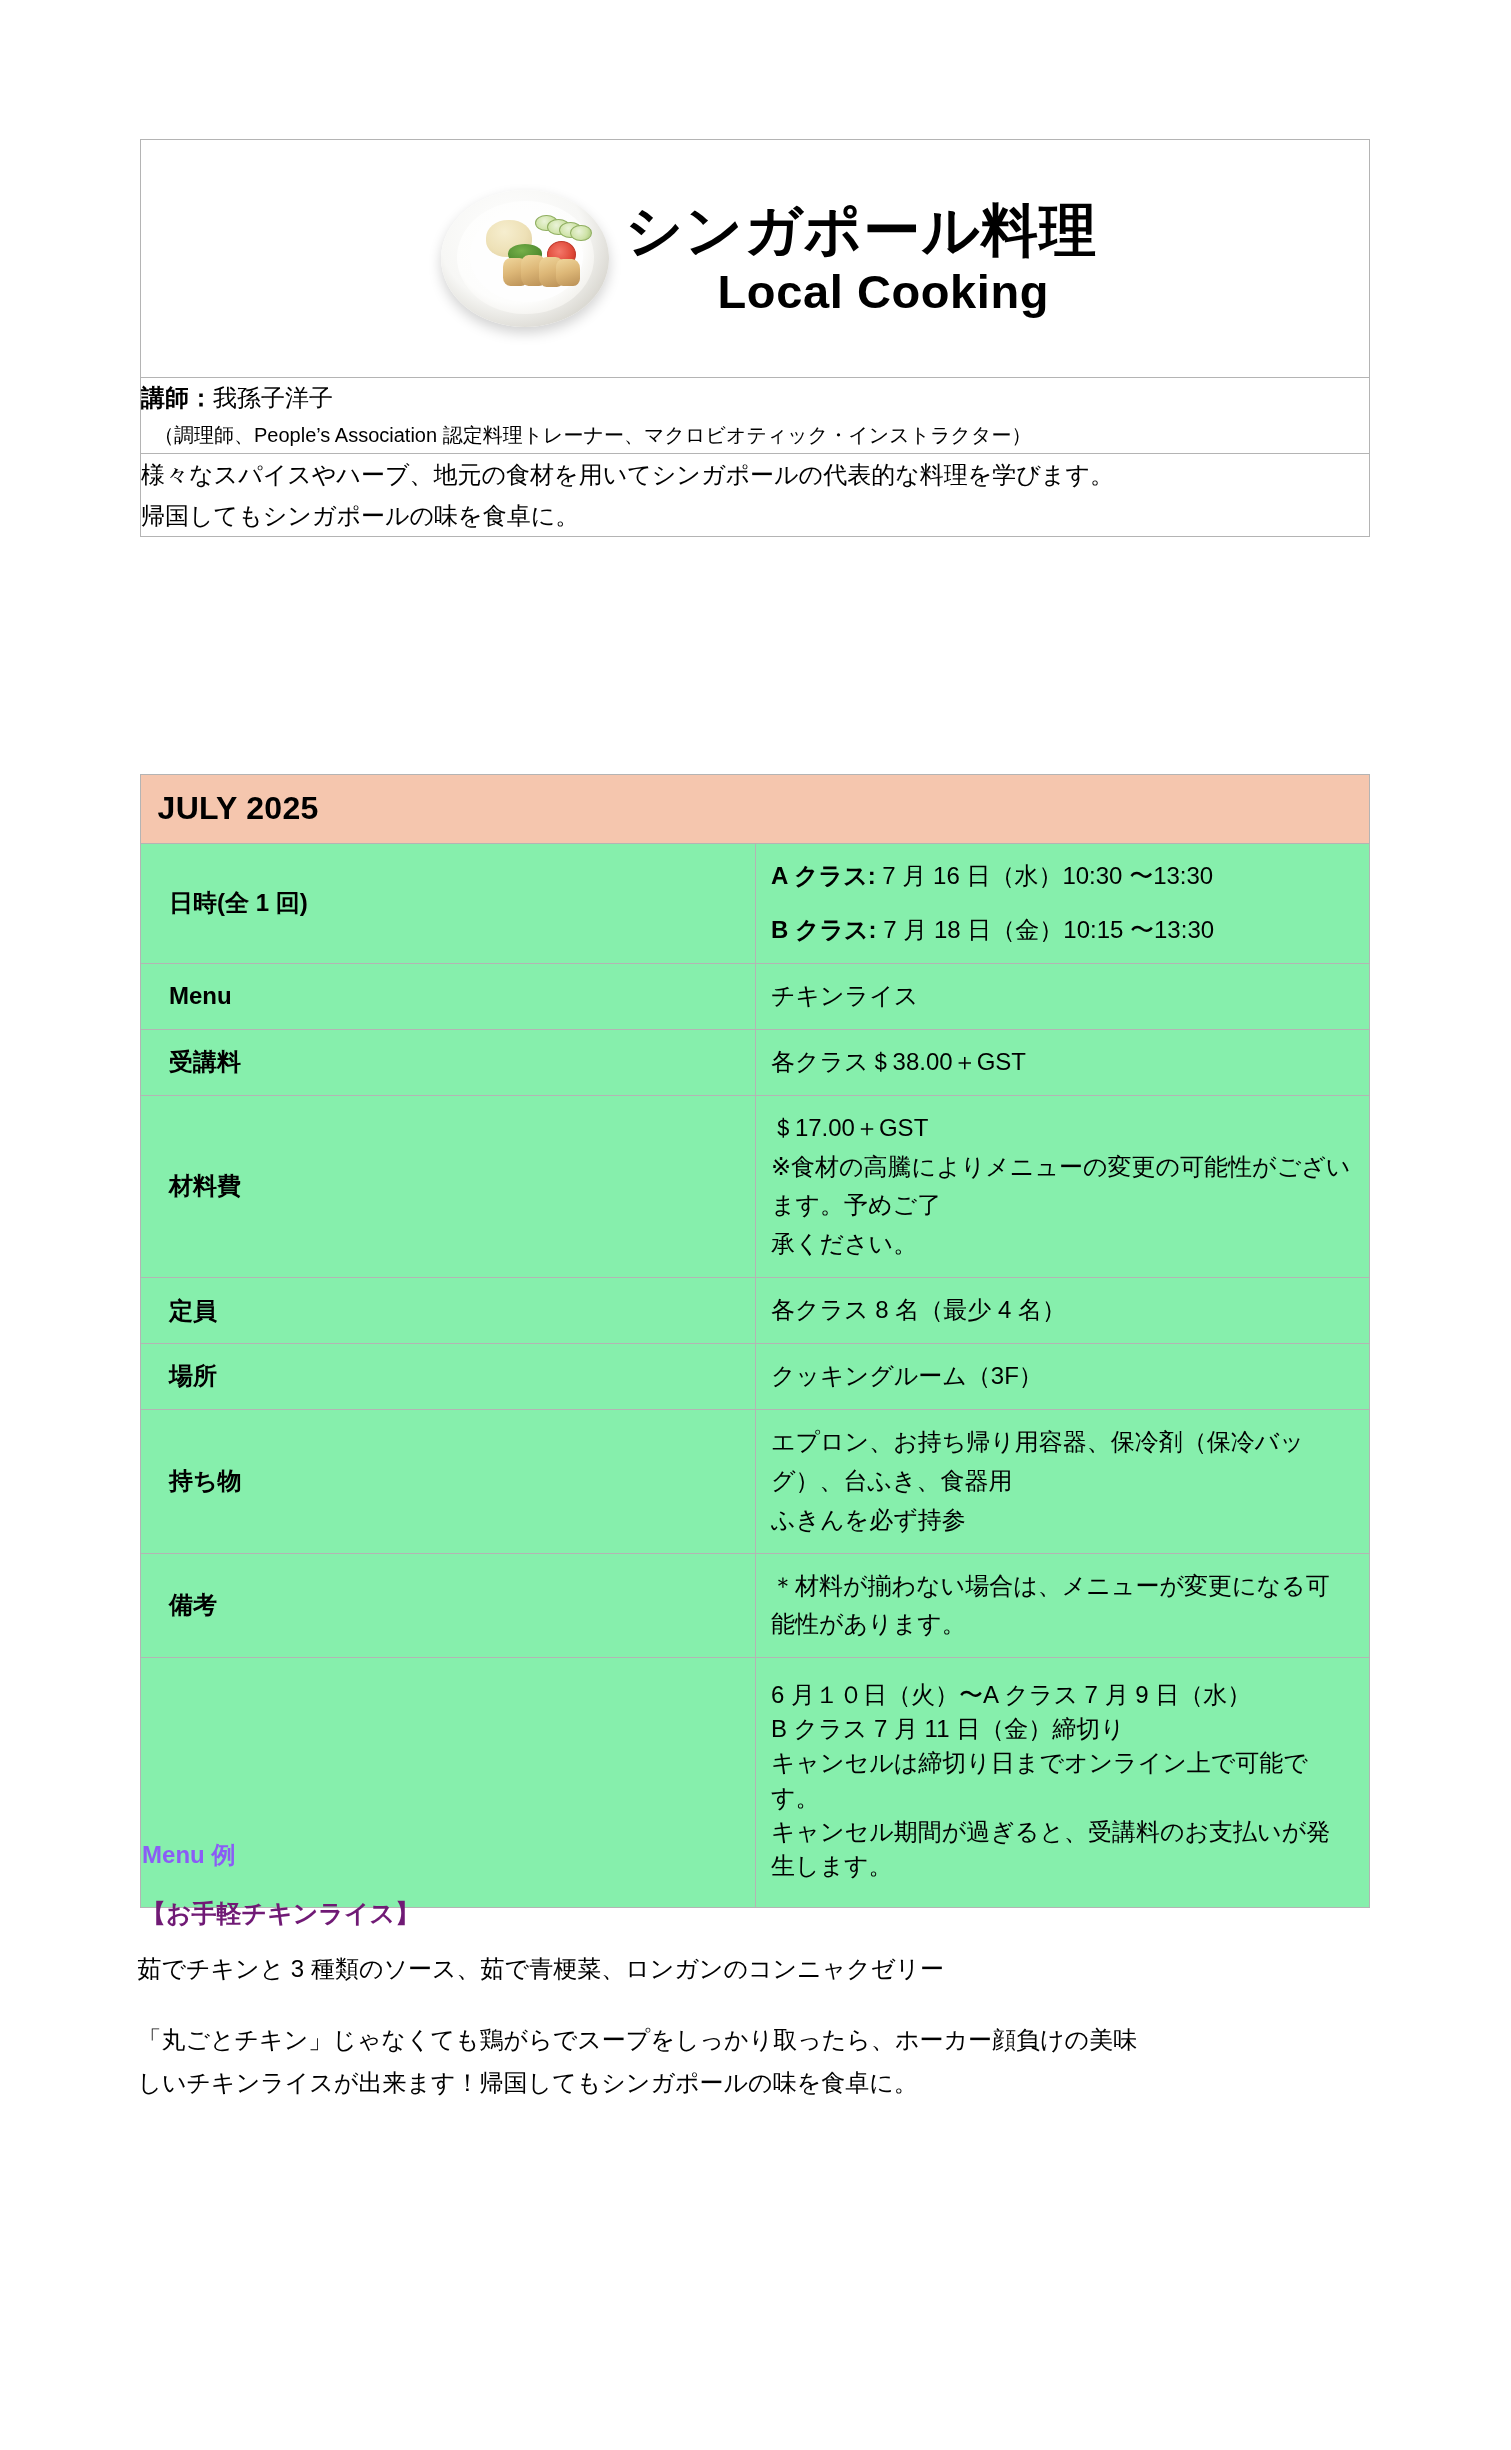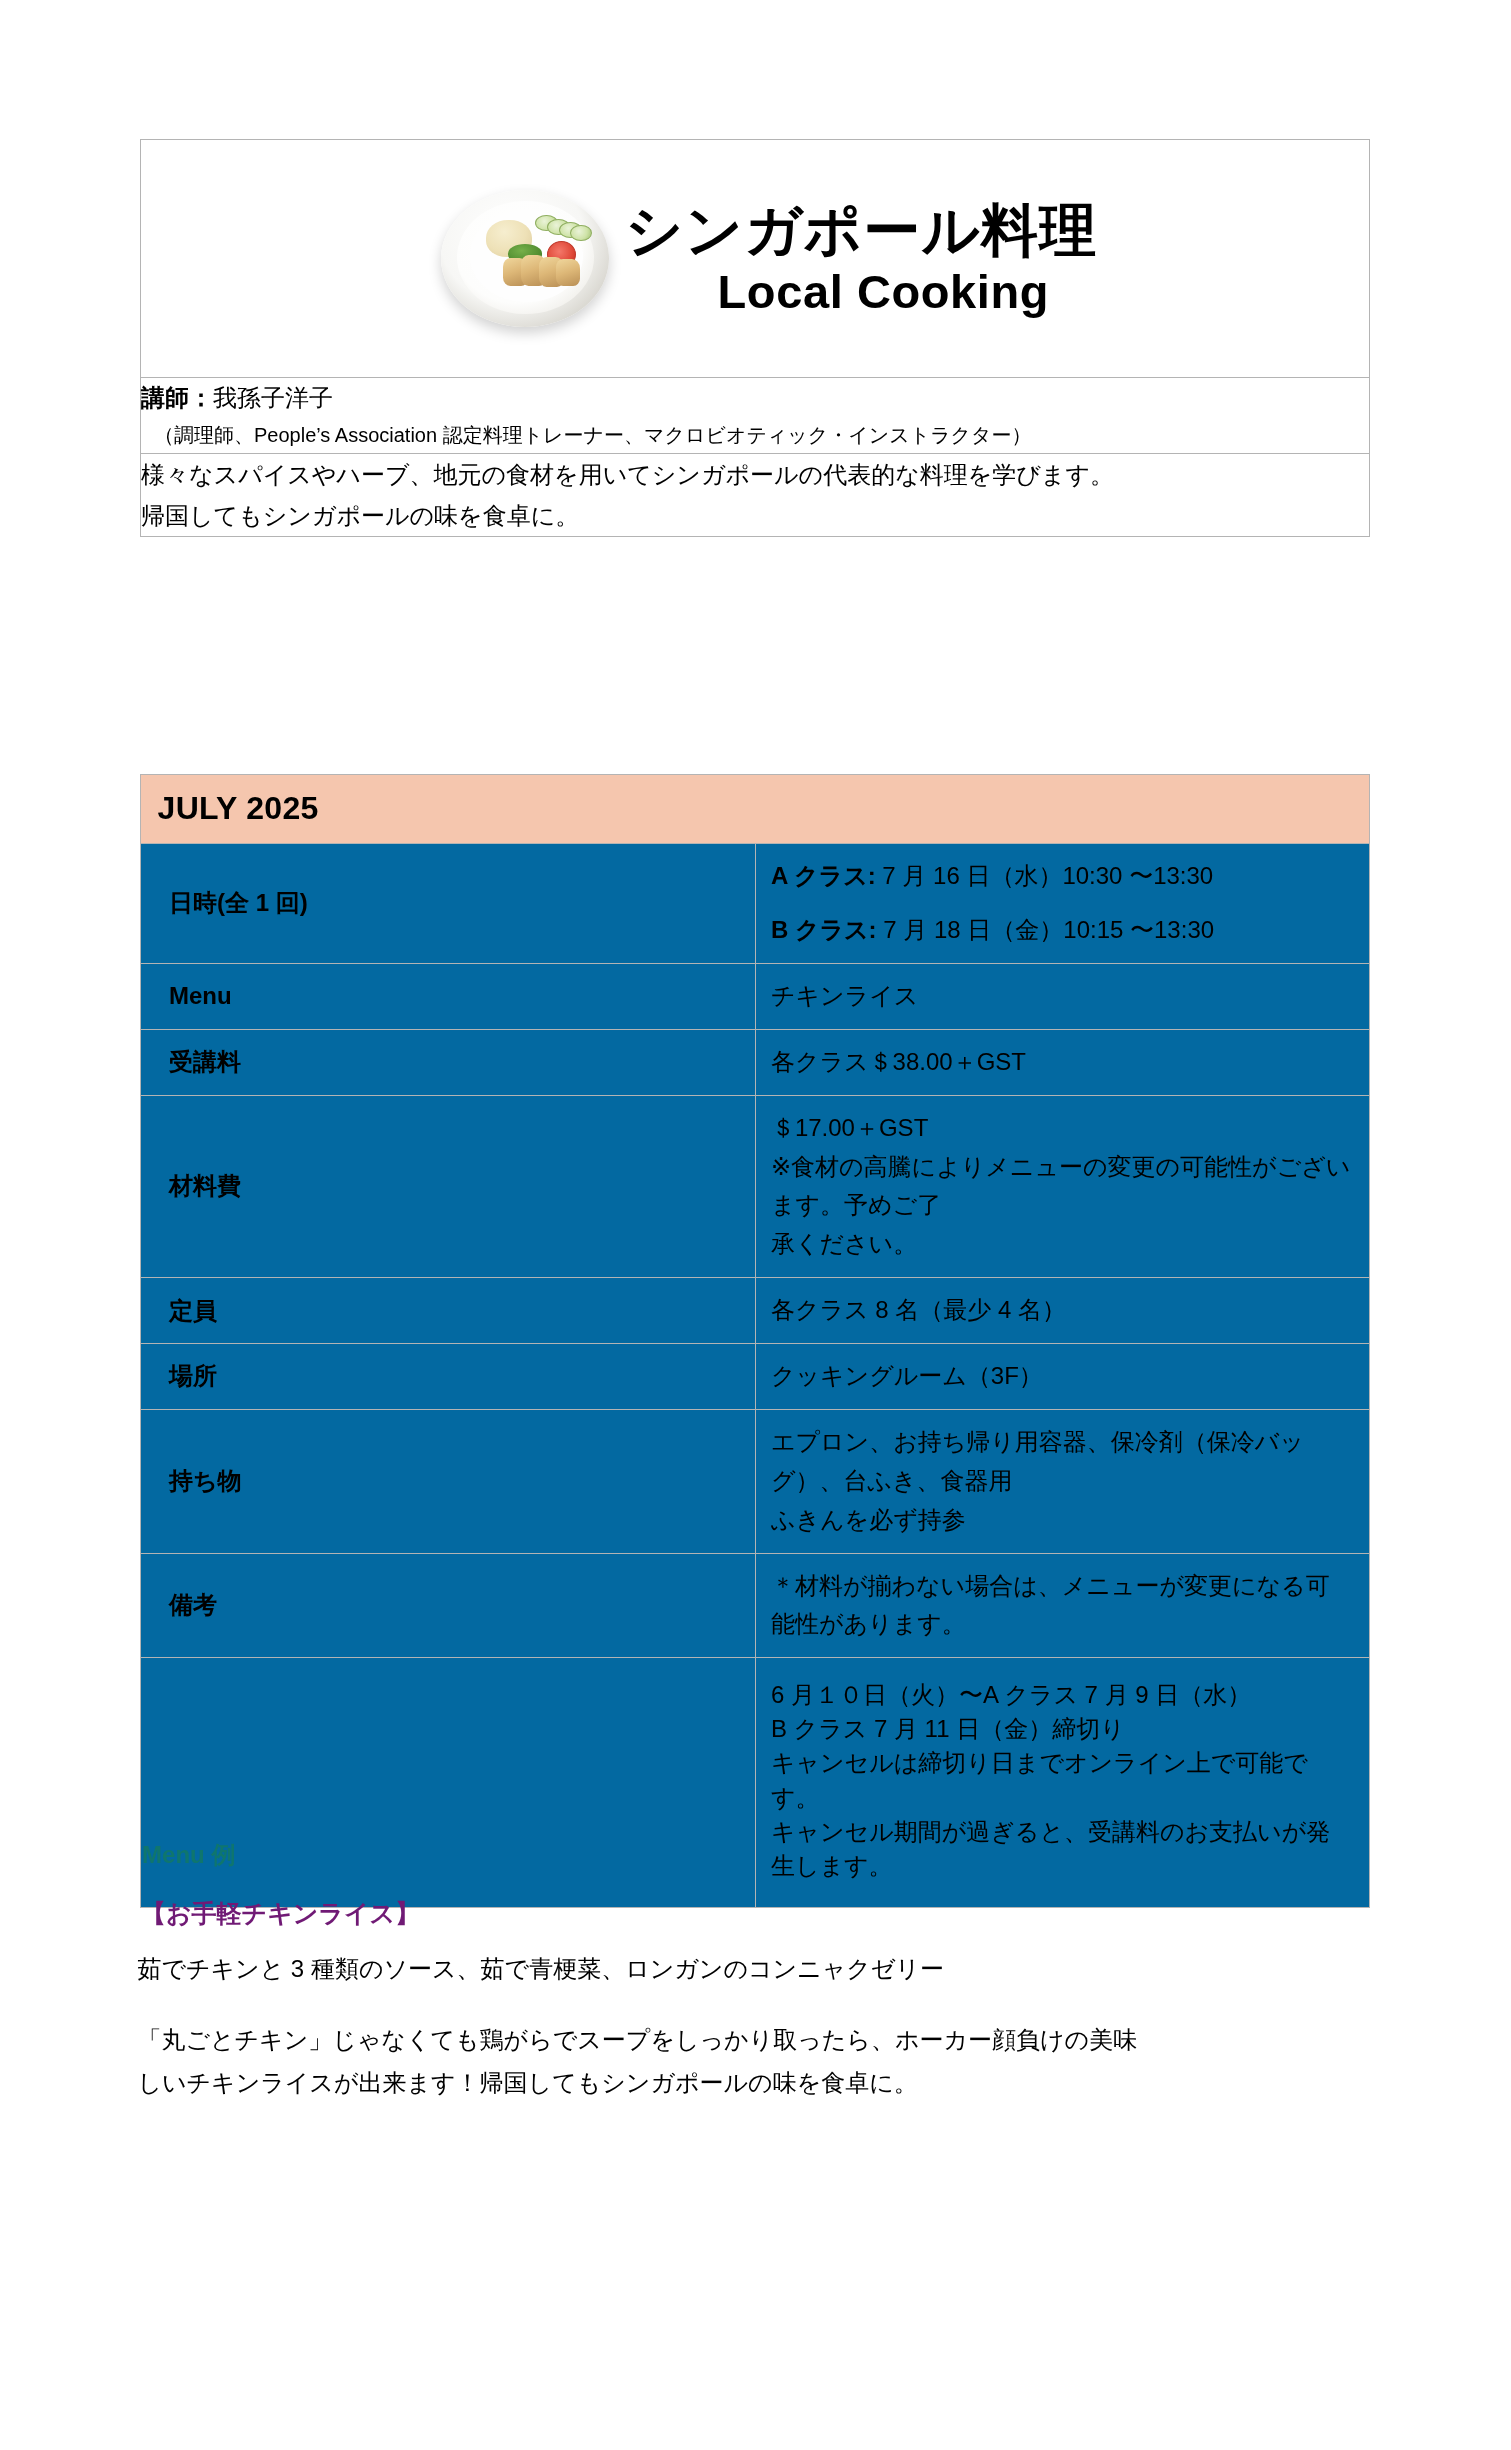--- a/index.html
+++ b/index.html
@@ -167,21 +167,21 @@
     position: absolute;
     left: 140px;
     top: 774px;
     width: 1230px;
     border-collapse: collapse;
     table-layout: fixed;
   }
   .sched-table td {
     border: 1.2px solid #b4b4b4;
     vertical-align: middle;
-    background: #0369a1;
+    background: #86efac;
     padding: 13px 15.4px;
   }
   .sched-table td.label {
     width: 286px;
     font-weight: 700;
     font-size: 24px;
     padding-left: 28px;
   }
   .sched-table td.value {
     font-size: 24px;
@@ -207,21 +207,21 @@
   
   .menu-section {
     position: absolute;
     left: 135px;
     top: 1843px;
     width: 1280px;
   }
   .menu-heading {
     font-size: 24px;
     font-weight: 700;
-    color: #0f766e;
+    color: #8b5cf6;
     margin-left: 7.1px;
     line-height: 1.0;
   }
   .menu-dish {
     font-size: 25px;
     font-weight: 700;
     color: #701a75;
     margin-top: 34px;
     margin-left: 6px;
     line-height: 1.0;

